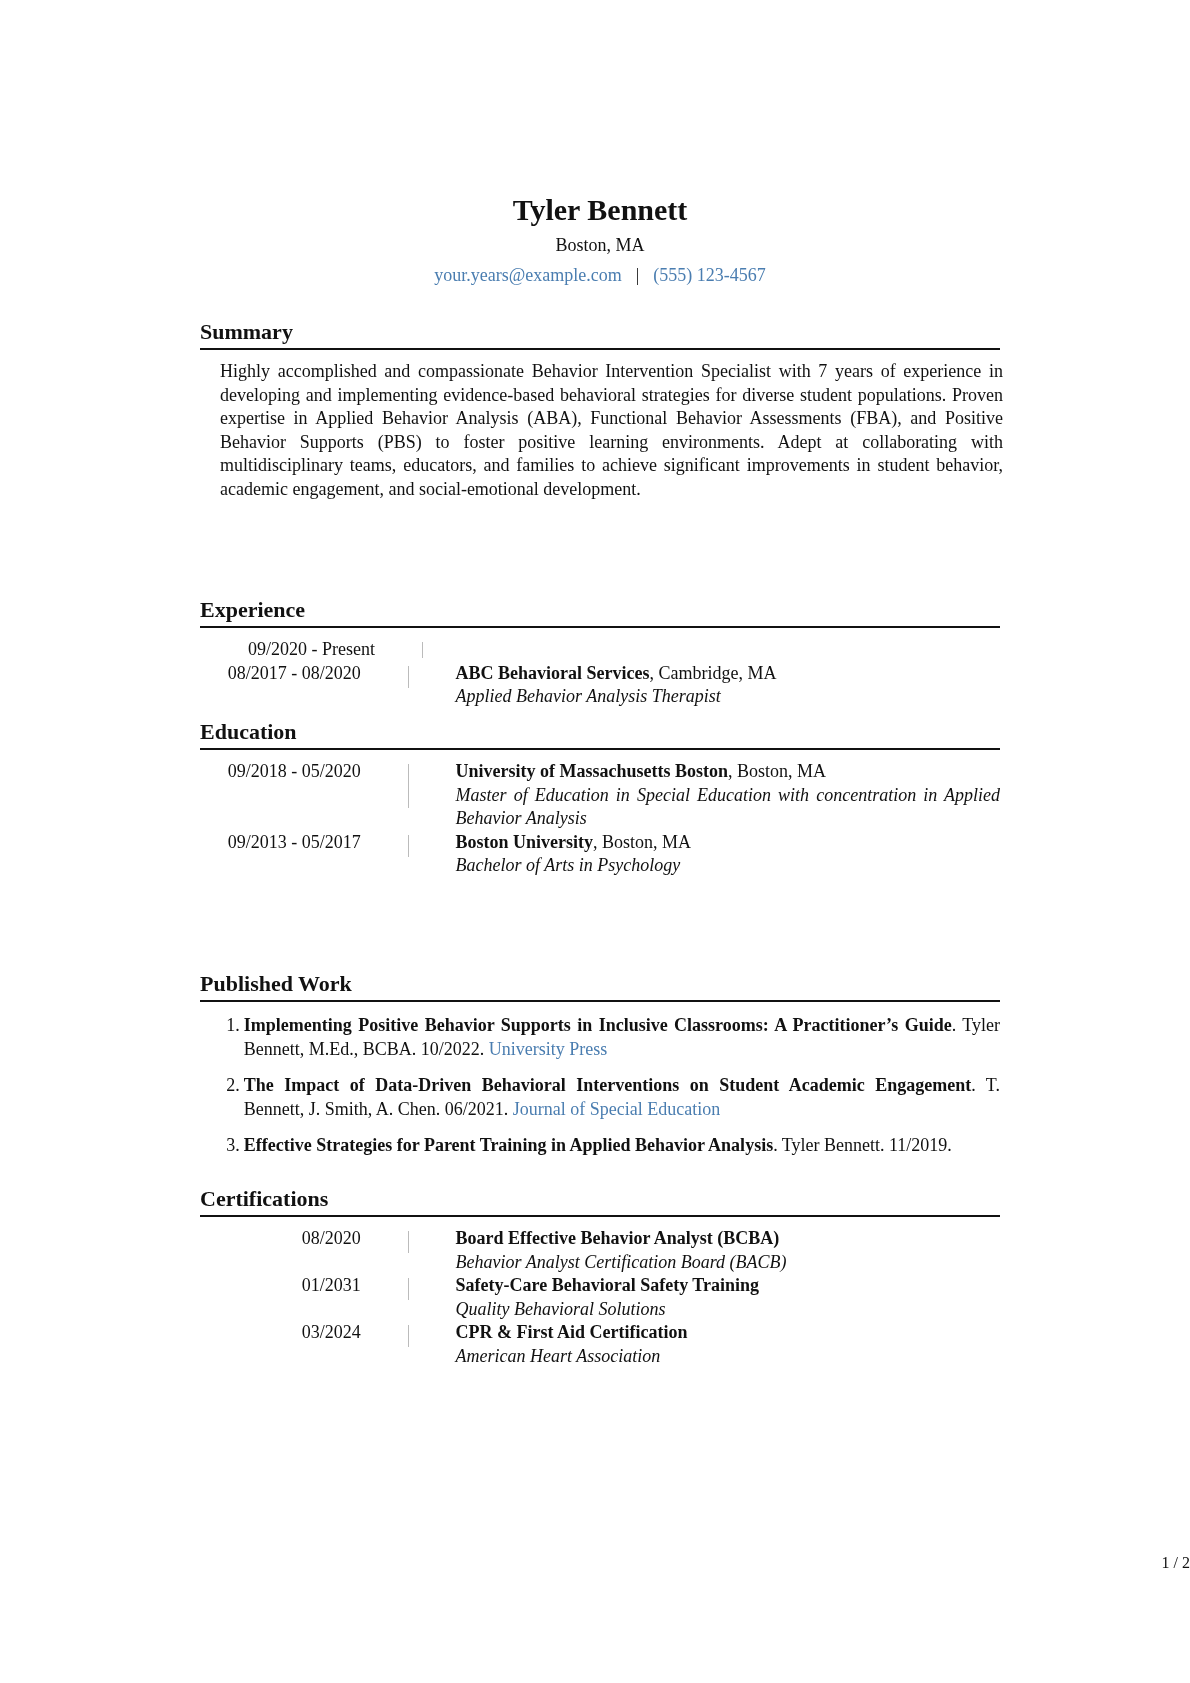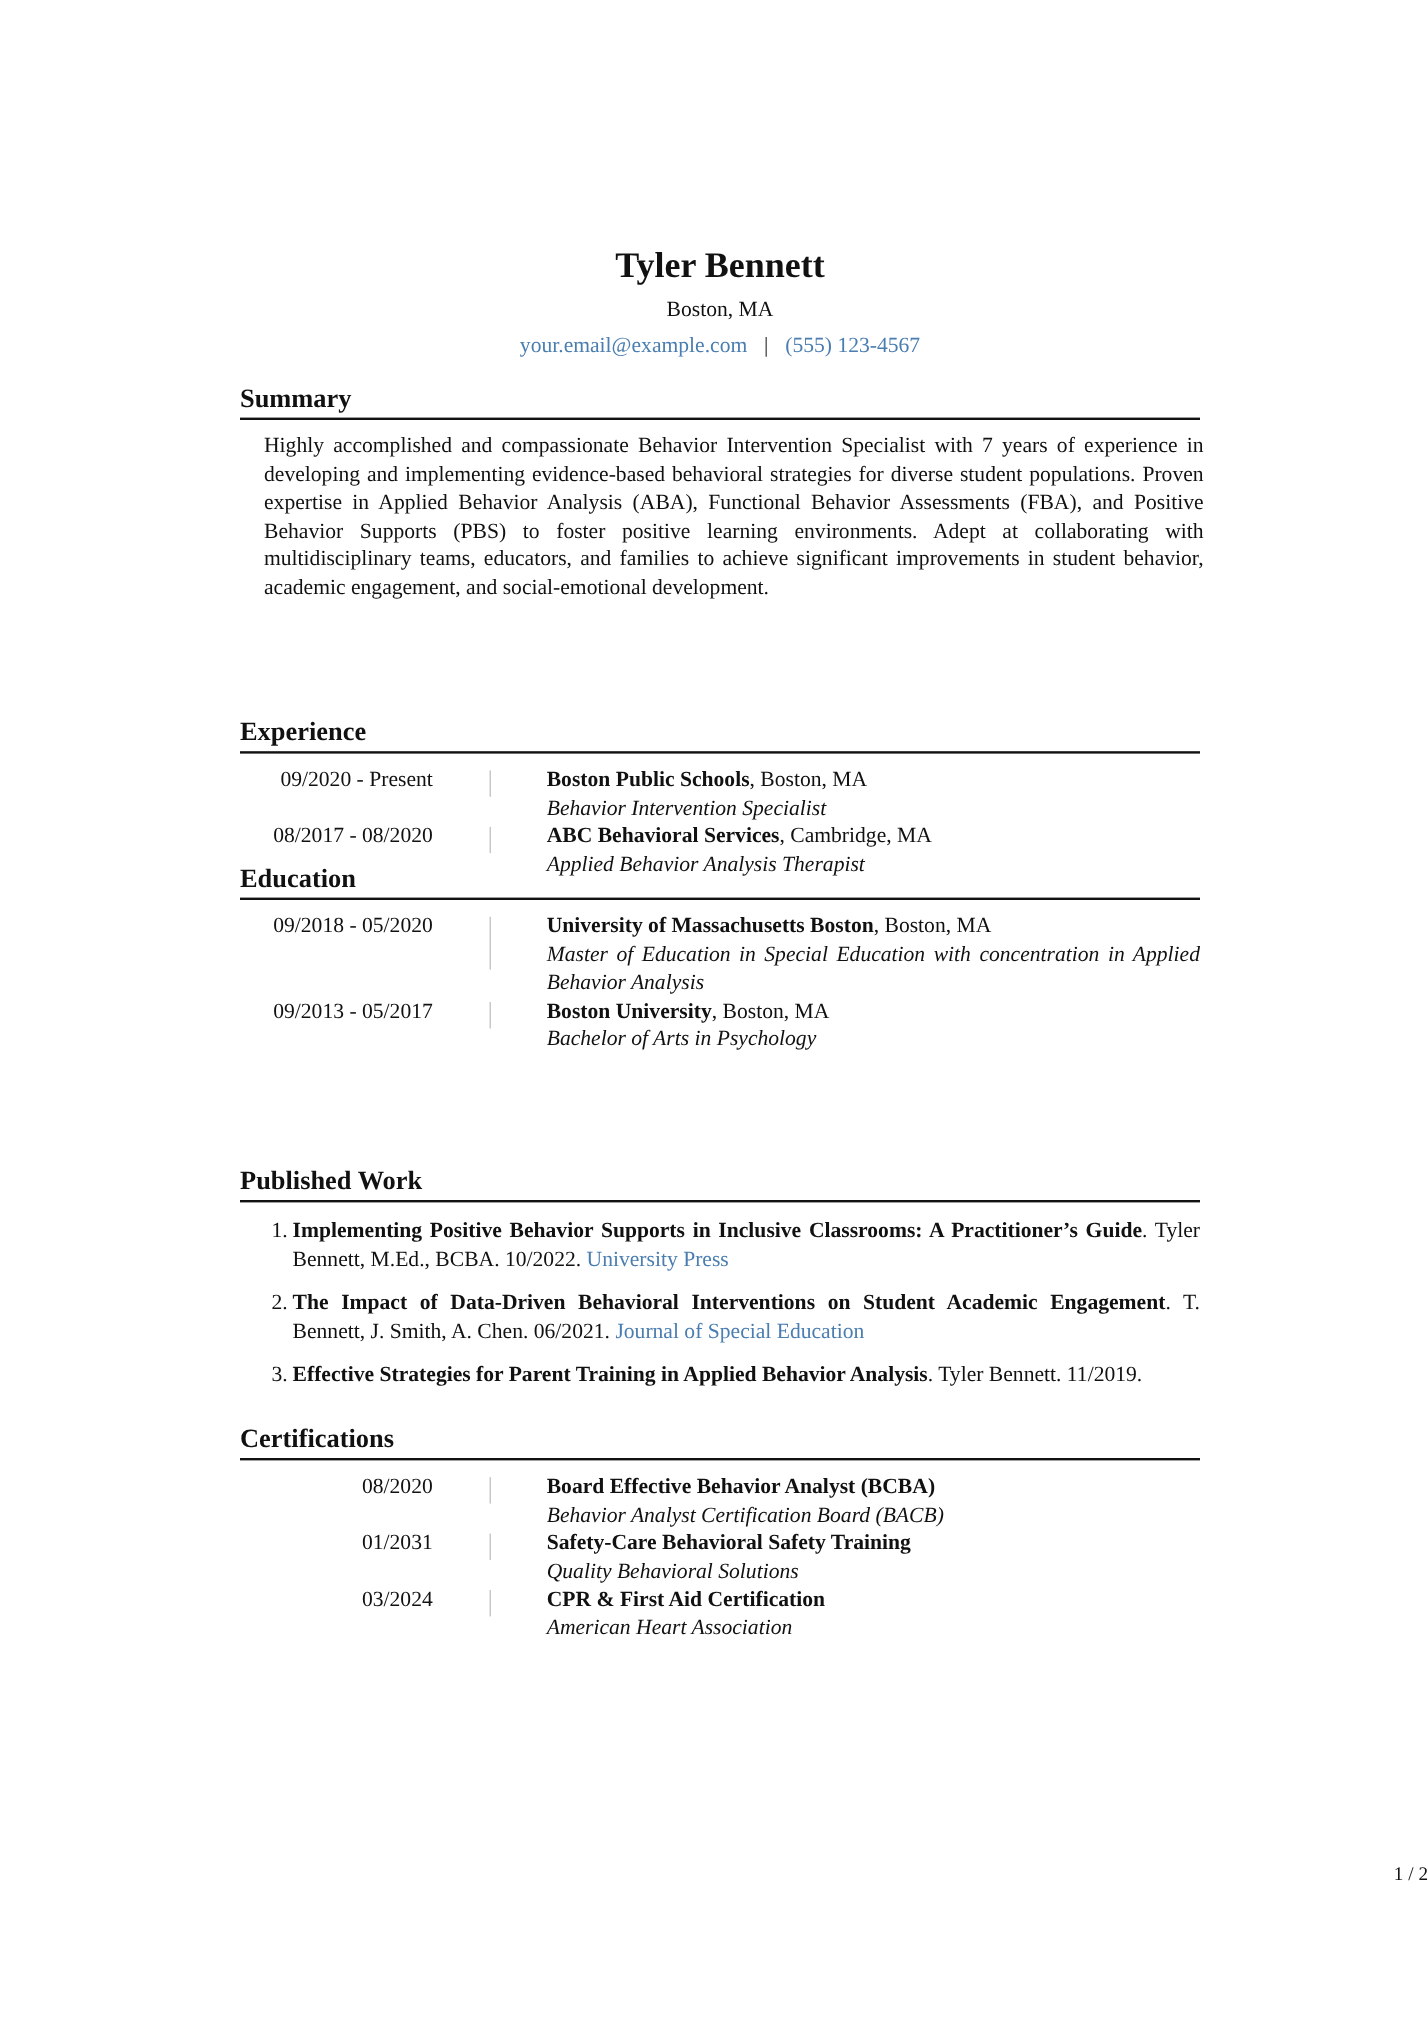--- a/index.html
+++ b/index.html
@@ -2,21 +2,21 @@
 <html><head>
 <meta charset="utf-8">
 <style>
   html, body { margin: 0; padding: 0; background: #ffffff; }
   body {
     width: 1190px; height: 1683px; position: relative;
     font-family: "Liberation Serif", "DejaVu Serif", serif;
     color: #111;
   }
   .page { position: absolute; left: 200px; top: 0; width: 800px; }
-  .header { position: absolute; left: 0; width: 800px; top: 204px; text-align: center; }
+  .header { position: absolute; left: 0; width: 800px; top: 192px; text-align: center; }
   .name { font-size: 30px; font-weight: bold; line-height: 36px; margin: 0; }
   .location { font-size: 18px; line-height: 26px; margin-top: 4px; }
   .contact { font-size: 18px; line-height: 26px; margin-top: 4px; }
   .link { color: #4a7db0; text-decoration: none; }
   .sep { color: #222; margin: 0 14px; }
 
   .section { position: absolute; left: 0; width: 800px; }
   .section-title { font-size: 22px; line-height: 28px; margin: 0; }
   .rule { border: none; border-top: 2px solid #111; margin: 2px 0 0 0; }
 
@@ -44,41 +44,37 @@
 </style>
 </head>
 <body>
 
 <div class="page">
 
   <div class="header">
     <h1 class="name">Tyler Bennett</h1>
     <div class="location">Boston, MA</div>
     <div class="contact">
-      <a class="link">your.email@example.com</a><span class="sep">|</span><a class="link">(555) 123-4567</a>
+      <a class="link">your.years@example.com</a><span class="sep">|</span><a class="link">(555) 123-4567</a>
     </div>
   </div>
 
   <div class="section" style="top:318px;">
     <h2 class="section-title">Summary</h2>
     <hr class="rule">
     <p class="summary-text">Highly accomplished and compassionate Behavior Intervention Specialist with 7 years of experience in developing and implementing evidence-based behavioral strategies for diverse student populations. Proven expertise in Applied Behavior Analysis (ABA), Functional Behavior Assessments (FBA), and Positive Behavior Supports (PBS) to foster positive learning environments. Adept at collaborating with multidisciplinary teams, educators, and families to achieve significant improvements in student behavior, academic engagement, and social-emotional development.</p>
   </div>
 
   <div class="section" style="top:552px;margin-top:44px;">
     <h2 class="section-title">Experience</h2>
     <hr class="rule">
     <div class="entries">
       <div class="entry">
         <div class="entry-date">09/2020 - Present</div>
         <div class="entry-bar short"></div>
-        <div class="entry-body">
-          <div class="entry-title"><b>Boston Public Schools</b><span>, Boston, MA</span></div>
-          <div class="entry-sub">Behavior Intervention Specialist</div>
-        </div>
       </div>
       <div class="entry">
         <div class="entry-date">08/2017 - 08/2020</div>
         <div class="entry-bar short"></div>
         <div class="entry-body">
           <div class="entry-title"><b>ABC Behavioral Services</b><span>, Cambridge, MA</span></div>
           <div class="entry-sub">Applied Behavior Analysis Therapist</div>
         </div>
       </div>
     </div>

